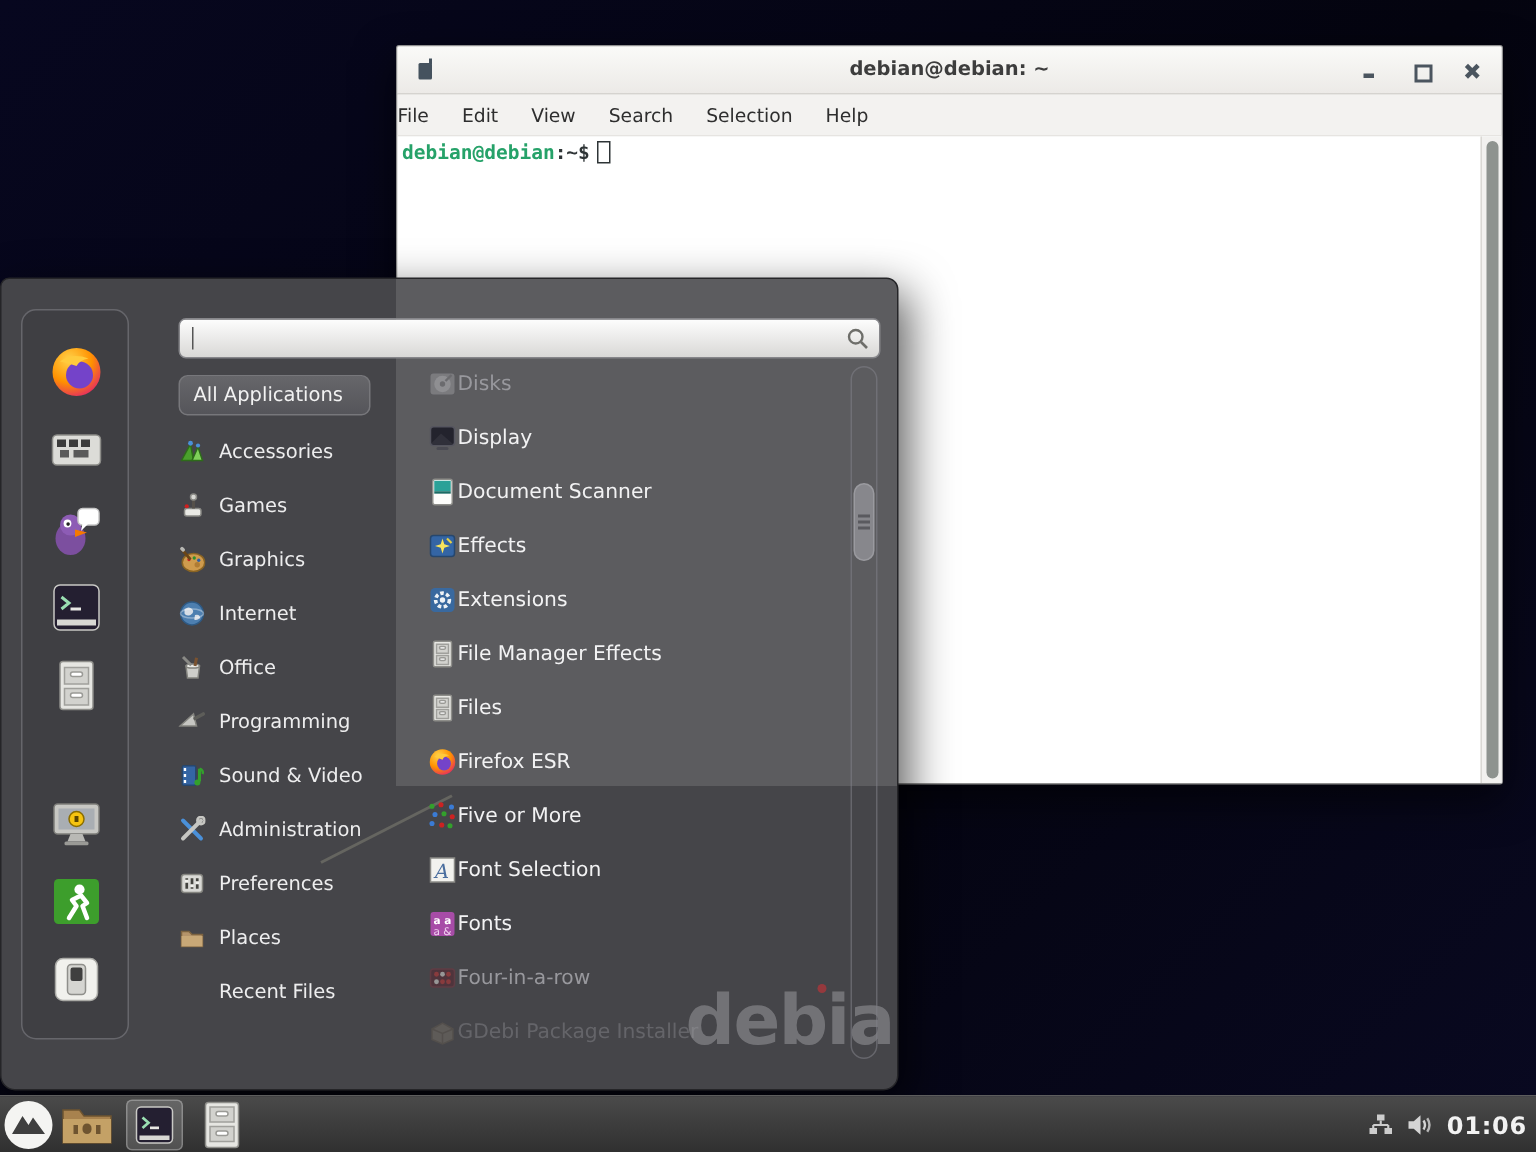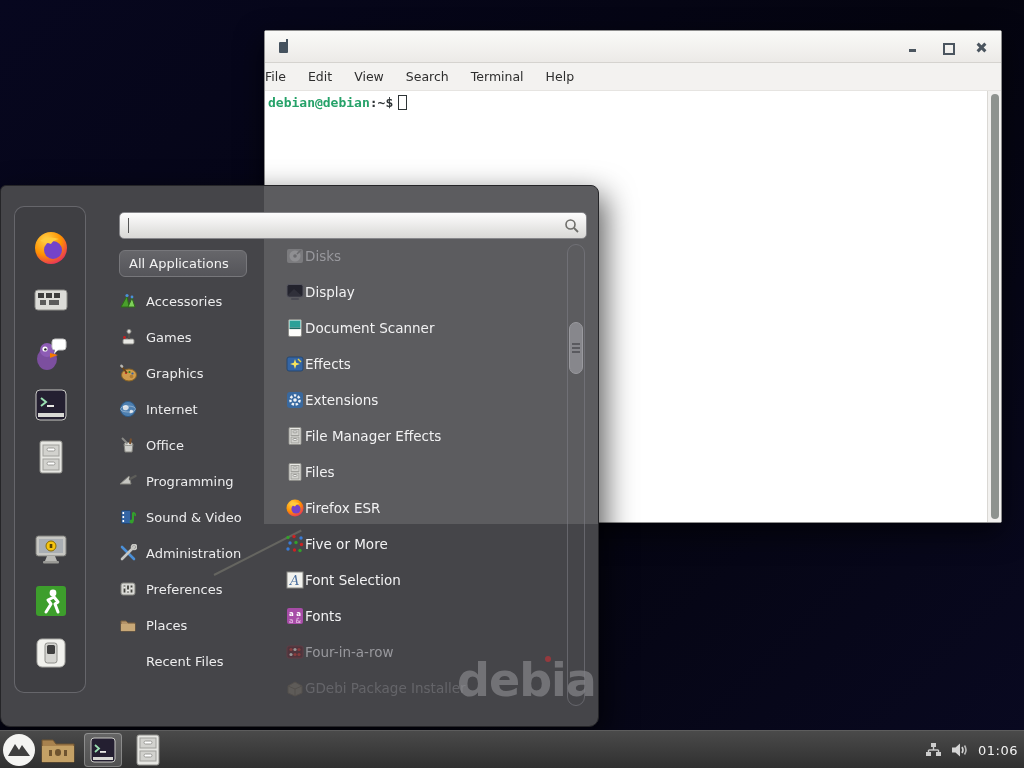--- a/index.html
+++ b/index.html
@@ -157,40 +157,41 @@
     display:flex; align-items:center;
   }
   .tb-start { position:absolute; left:2px; top:2px; width:34px; height:34px; cursor:pointer; }
   .tb-icon { position:absolute; top:4px; cursor:pointer; }
   .tb-task {
     position:absolute; left:84px; top:2px; width:38px; height:34px;
     background:rgba(255,255,255,.16); border:1px solid rgba(255,255,255,.28);
     border-radius:4px; display:flex; align-items:center; justify-content:center; cursor:pointer;
   }
   .tray { position:absolute; right:6px; top:0; height:38px; display:flex; align-items:center; gap:9px; }
-  .tb-clock { font-size:13px; font-weight:normal; color:#f2f2f2; letter-spacing:.5px; }
+  .tb-clock { font-size:16px; font-weight:bold; color:#f2f2f2; letter-spacing:.5px; }
 </style>
 </head>
 <body>
 
 <div class="term-win">
   <div class="term-titlebar">
     <span class="term-app-icon"></span>
+    <span class="term-title">debian@debian: ~</span>
     <span class="win-btns">
       <span class="wbtn wbtn-min"></span>
       <span class="wbtn wbtn-max"></span>
       <span class="wbtn wbtn-close"></span>
     </span>
   </div>
   <div class="term-menubar">
     <span>File</span>
     <span>Edit</span>
     <span>View</span>
     <span>Search</span>
-    <span>Terminal</span>
+    <span>Selection</span>
     <span>Help</span>
   </div>
   <div class="term-body">
     <div class="term-text">
       <span class="p-user">debian@debian</span><span class="p-rest">:~$</span><span class="cursor-box"></span>
     </div>
     <div class="term-scroll">
       <div class="term-thumb"></div>
     </div>
   </div>

